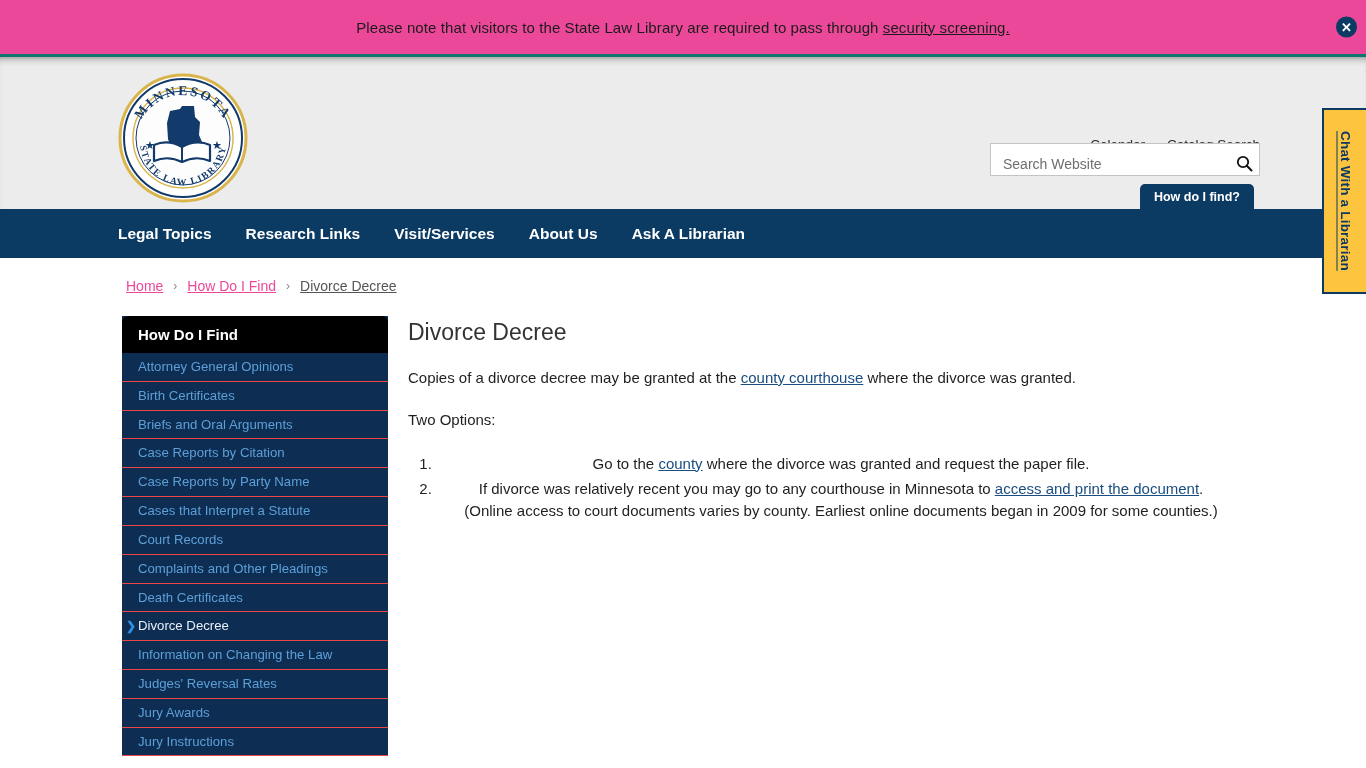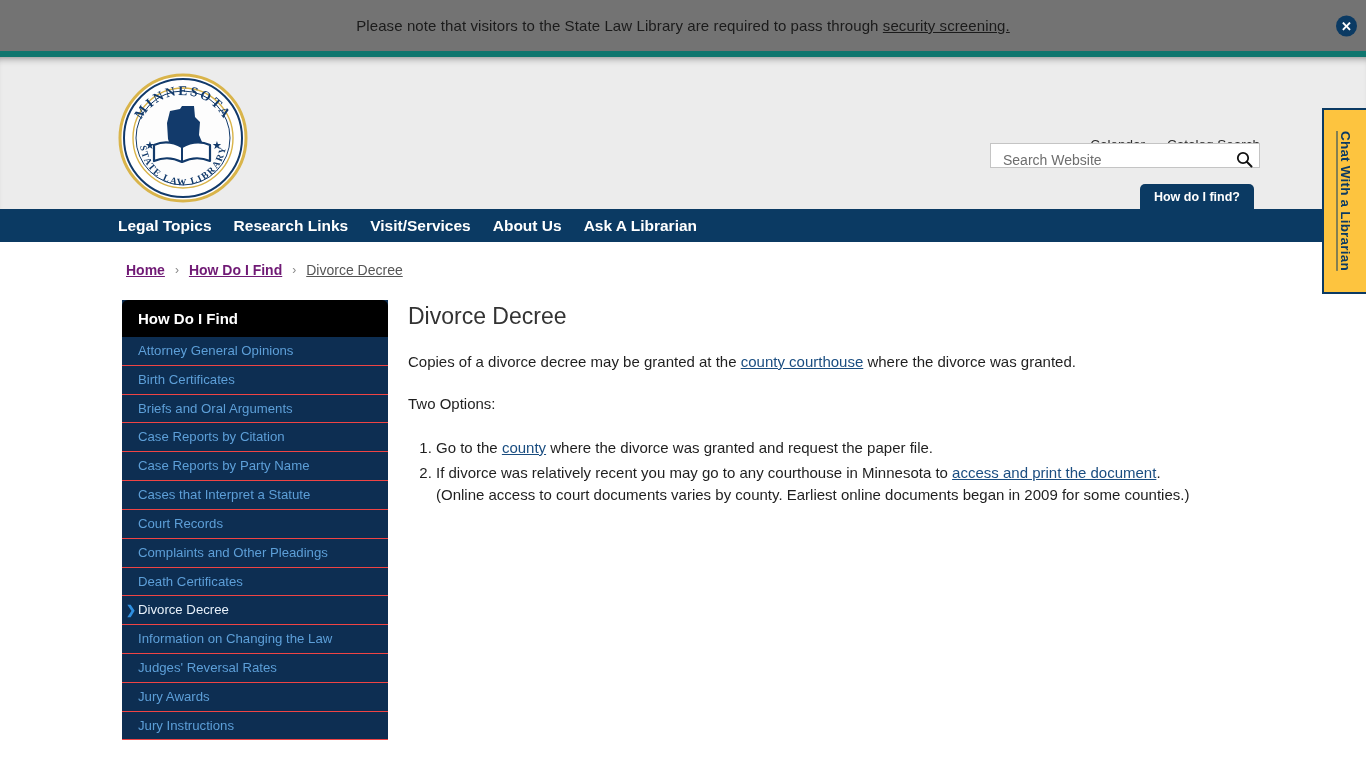--- a/index.html
+++ b/index.html
@@ -9,25 +9,25 @@
     width: 1366px; height: 768px;
     overflow: hidden;
     background: #ffffff;
     font-family: "Liberation Sans", sans-serif;
   }
 
   
   .alert-bar {
     position: relative;
     height: 57px;
-    background: #737373;
+    background: #ec4899;
     display: flex;
     align-items: center;
     justify-content: center;
-    border-bottom: 6px solid #0f766e;
+    border-bottom: 3px solid #0f766e;
   }
   .alert-text {
     font-size: 15px;
     color: #1b1b1b;
     letter-spacing: .1px;
   }
   .alert-text a {
     color: #1b1b1b;
     text-decoration: underline;
   }
@@ -77,21 +77,21 @@
     font-size: 13.5px;
     color: #2b2b2b;
     text-decoration: underline;
     white-space: nowrap;
   }
   .search-box {
     position: absolute;
     right: 106px;
     top: 86px;
     width: 270px;
-    height: 25px;
+    height: 33px;
     background: #fff;
     border: 1px solid #c4c4c4;
     display: flex;
     align-items: center;
     padding: 8px 6px 0 10px;
   }
   .search-box input {
     flex: 1;
     border: none;
     outline: none;
@@ -120,48 +120,47 @@
     font-weight: bold;
     padding: 6px 14px 5px;
     border-radius: 5px 5px 0 0;
     cursor: pointer;
     white-space: nowrap;
     text-align: center;
   }
 
   
   .mainnav {
-    height: 33px;
+    height: 49px;
     background: #0b3a63;
     display: flex;
     align-items: center;
     padding-left: 118px;
-    gap: 22px;
+    gap: 34px;
   }
   .mainnav a {
     color: #ffffff;
     font-size: 15.5px;
     font-weight: bold;
     text-decoration: none;
     white-space: nowrap;
   }
 
   
   .breadcrumb {
     padding: 20px 0 0 126px;
     font-size: 14px;
     color: #444;
     display: flex;
     align-items: center;
     gap: 10px;
   }
   .breadcrumb a {
-    color: #701a75;
+    color: #ec4899;
     text-decoration: underline;
-    font-weight: bold;
   }
   .breadcrumb .crumb-current { color: #555; text-decoration: underline; }
   .breadcrumb .sep { color: #888; font-size: 12px; text-decoration: none; }
 
   
   .page-body {
     display: flex;
     padding-left: 122px;
     padding-top: 22px;
     gap: 20px;
@@ -223,20 +222,21 @@
     color: #1f1f1f;
     margin: 0 0 22px 0;
     line-height: 1.35;
   }
   .content a { color: #1a4d80; text-decoration: underline; }
   .content ol {
     margin: 0;
     padding-left: 28px;
     font-size: 15px;
     color: #1f1f1f;
+    text-align: center;
   }
   .content ol li {
     margin-bottom: 4px;
     line-height: 1.45;
   }
   .note-line { display: block; }
 
   
   .chat-tab {
     position: absolute;

